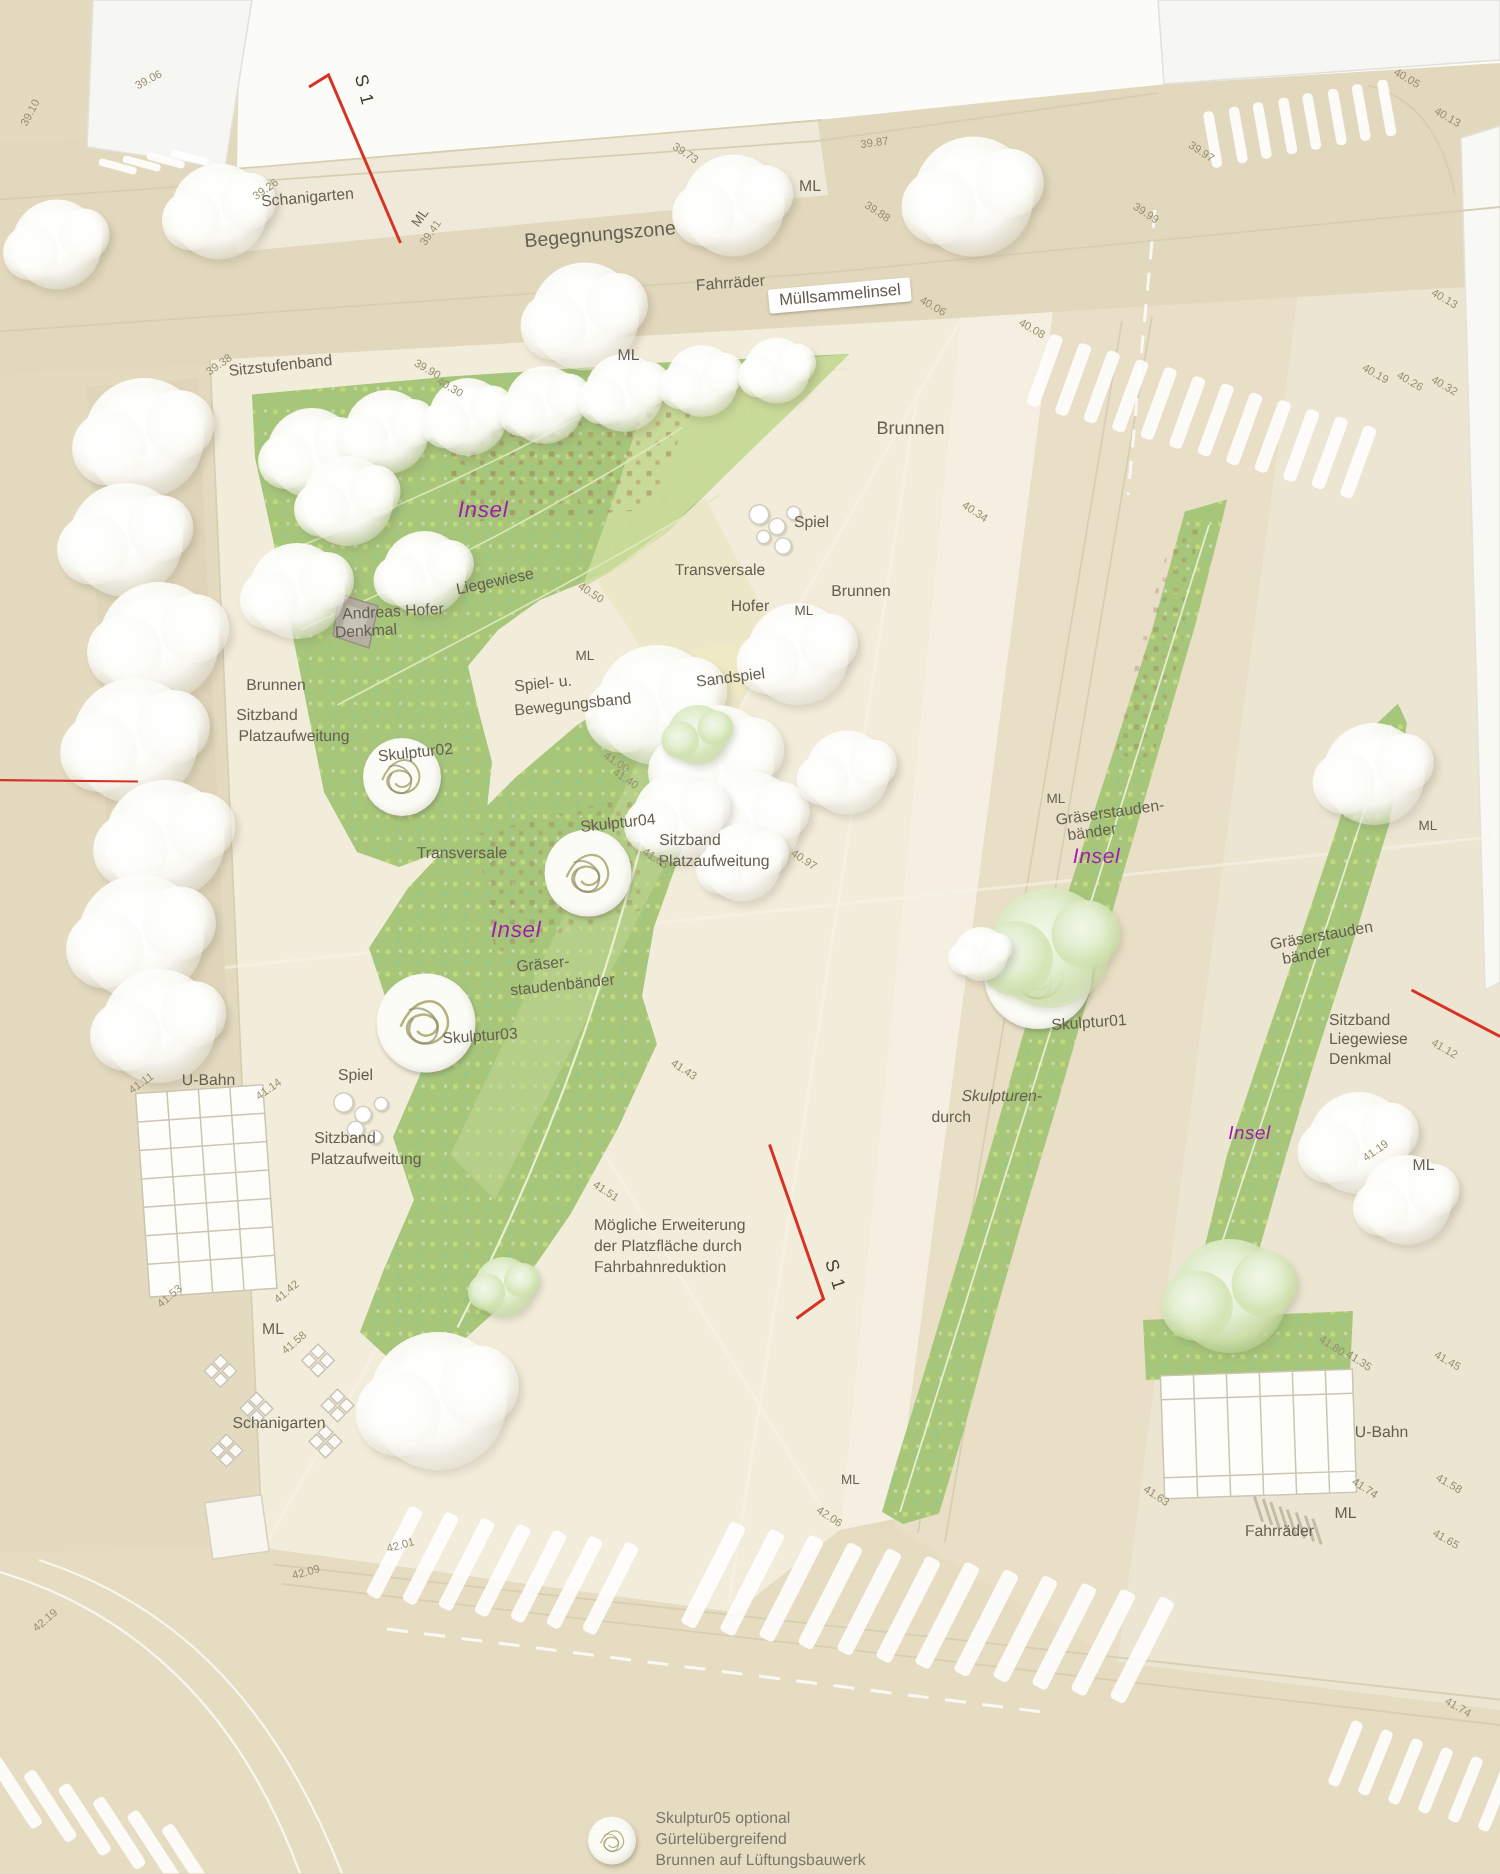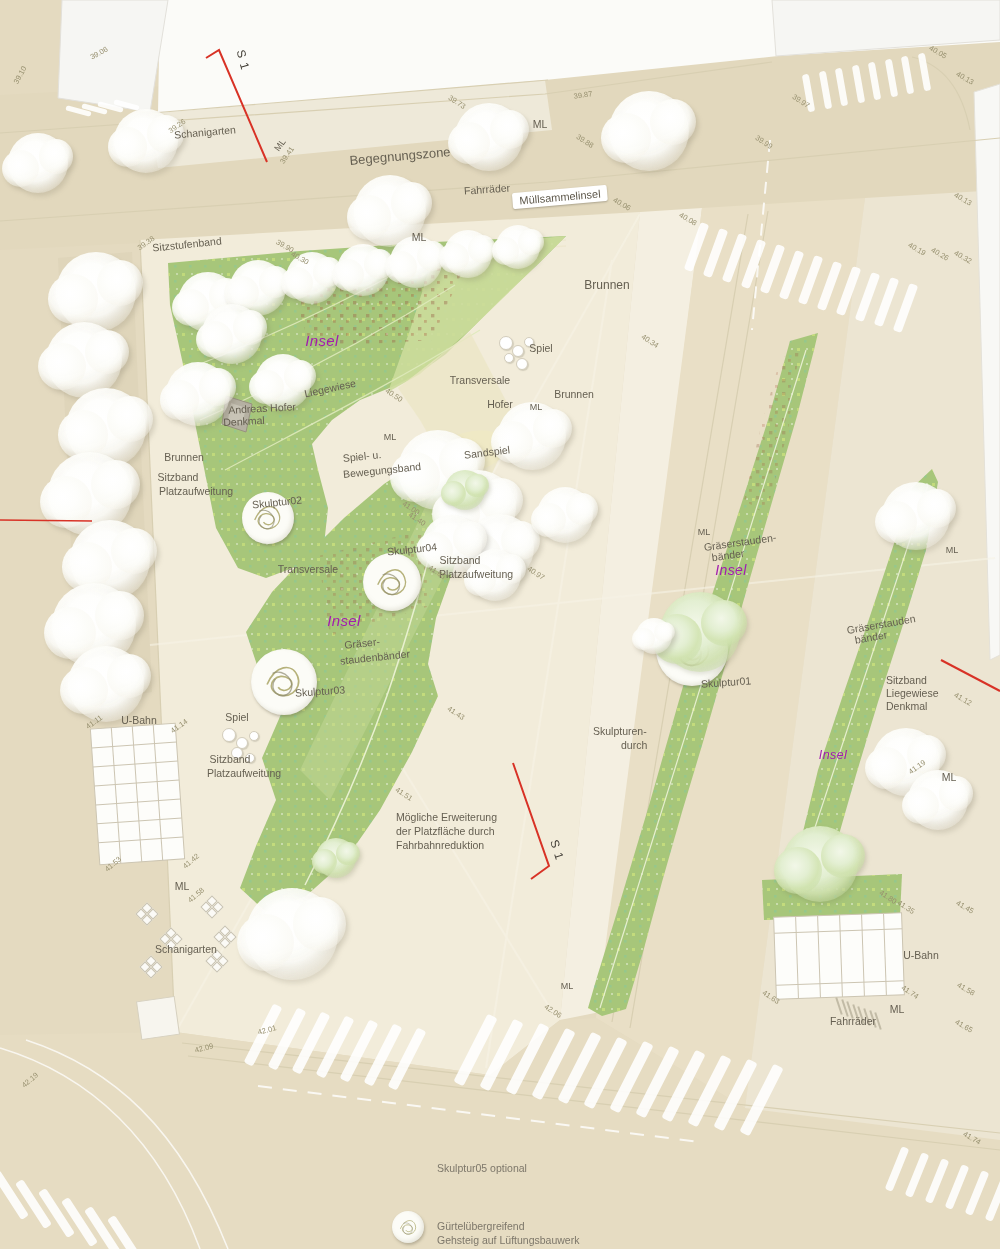--- a/index.html
+++ b/index.html
@@ -417,42 +417,42 @@
       <div class="lbl " style="left: 237px; top: 717px; transform: translate(-50%, -50%) rotate(0deg);">Spiel</div>
       <div class="lbl " style="left: 230px; top: 759px; transform: translate(-50%, -50%) rotate(0deg);">Sitzband</div>
       <div class="lbl " style="left: 244px; top: 773px; transform: translate(-50%, -50%) rotate(0deg);">Platzaufweitung</div>
       <div class="lbl " style="left: 396px; top: 817px; transform: translate(0px, -50%) rotate(0deg);">Mögliche Erweiterung</div>
       <div class="lbl " style="left: 396px; top: 831px; transform: translate(0px, -50%) rotate(0deg);">der Platzfläche durch</div>
       <div class="lbl " style="left: 396px; top: 845px; transform: translate(0px, -50%) rotate(0deg);">Fahrbahnreduktion</div>
       <div class="lbl s1" style="left: 557px; top: 850px; transform: translate(-50%, -50%) rotate(72deg);">S 1</div>
       <div class="lbl s1" style="left: 243px; top: 60px; transform: translate(-50%, -50%) rotate(75deg);">S 1</div>
       <div class="lbl " style="left: 182px; top: 886px; transform: translate(-50%, -50%) rotate(0deg);">ML</div>
       <div class="lbl " style="left: 186px; top: 949px; transform: translate(-50%, -50%) rotate(0deg);">Schanigarten</div>
-      <div class="lbl " style="left: 593px; top: 731px; transform: translate(0px, -50%) rotate(0deg);">Skulpturen-</div>
+      <div class="lbl " style="left: 641px; top: 731px; transform: translate(0px, -50%) rotate(0deg); font-style: italic;">Skulpturen-</div>
       <div class="lbl " style="left: 621px; top: 745px; transform: translate(0px, -50%) rotate(0deg);">durch</div>
       <div class="lbl small" style="left: 704px; top: 532px; transform: translate(-50%, -50%) rotate(0deg);">ML</div>
       <div class="lbl " style="left: 740px; top: 542px; transform: translate(-50%, -50%) rotate(-8deg);">Gräserstauden-</div>
       <div class="lbl " style="left: 728px; top: 555px; transform: translate(-50%, -50%) rotate(-8deg);">bänder</div>
       <div class="lbl big" style="left: 731px; top: 570px; font-size: 14px; transform: translate(-50%, -50%) rotate(0deg);">Insel</div>
       <div class="lbl " style="left: 726px; top: 682px; transform: translate(-50%, -50%) rotate(-4deg);">Skulptur01</div>
       <div class="lbl " style="left: 881px; top: 624px; transform: translate(-50%, -50%) rotate(-10deg);">Gräserstauden</div>
       <div class="lbl " style="left: 871px; top: 637px; transform: translate(-50%, -50%) rotate(-10deg);">bänder</div>
       <div class="lbl " style="left: 886px; top: 680px; transform: translate(0px, -50%) rotate(0deg);">Sitzband</div>
       <div class="lbl " style="left: 886px; top: 693px; transform: translate(0px, -50%) rotate(0deg);">Liegewiese</div>
       <div class="lbl " style="left: 886px; top: 706px; transform: translate(0px, -50%) rotate(0deg);">Denkmal</div>
       <div class="lbl big" style="left: 833px; top: 755px; font-size: 12.5px; transform: translate(-50%, -50%) rotate(0deg);">Insel</div>
       <div class="lbl " style="left: 949px; top: 777px; transform: translate(-50%, -50%) rotate(0deg);">ML</div>
       <div class="lbl small" style="left: 952px; top: 550px; transform: translate(-50%, -50%) rotate(0deg);">ML</div>
       <div class="lbl " style="left: 921px; top: 955px; transform: translate(-50%, -50%) rotate(0deg);">U-Bahn</div>
       <div class="lbl " style="left: 853px; top: 1021px; transform: translate(-50%, -50%) rotate(0deg);">Fahrräder</div>
       <div class="lbl " style="left: 897px; top: 1009px; transform: translate(-50%, -50%) rotate(0deg);">ML</div>
       <div class="lbl small" style="left: 567px; top: 986px; transform: translate(-50%, -50%) rotate(0deg);">ML</div>
-      <div class="lbl note" style="left: 437px; top: 1168px; transform: translate(0px, -50%) rotate(0deg);">Skulptur05 optional</div>
+      <div class="lbl note" style="left: 437px; top: 1212px; transform: translate(0px, -50%) rotate(0deg);">Skulptur05 optional</div>
       <div class="lbl note" style="left: 437px; top: 1226px; transform: translate(0px, -50%) rotate(0deg);">Gürtelübergreifend</div>
-      <div class="lbl note" style="left: 437px; top: 1240px; transform: translate(0px, -50%) rotate(0deg);">Gehsteig auf Lüftungsbauwerk</div>
+      <div class="lbl note" style="left: 437px; top: 1240px; transform: translate(0px, -50%) rotate(0deg);">Brunnen auf Lüftungsbauwerk</div>
       <div class="elev" style="left: 99px; top: 53px; transform: translate(-50%, -50%) rotate(-28deg);">39.06</div>
       <div class="elev" style="left: 20px; top: 75px; transform: translate(-50%, -50%) rotate(-62deg);">39.10</div>
       <div class="elev" style="left: 177px; top: 126px; transform: translate(-50%, -50%) rotate(-35deg);">39.26</div>
       <div class="elev" style="left: 287px; top: 155px; transform: translate(-50%, -50%) rotate(-55deg);">39.41</div>
       <div class="elev" style="left: 457px; top: 102px; transform: translate(-50%, -50%) rotate(33deg);">39.73</div>
       <div class="elev" style="left: 583px; top: 95px; transform: translate(-50%, -50%) rotate(-8deg);">39.87</div>
       <div class="elev" style="left: 585px; top: 141px; transform: translate(-50%, -50%) rotate(33deg);">39.88</div>
       <div class="elev" style="left: 801px; top: 101px; transform: translate(-50%, -50%) rotate(33deg);">39.97</div>
       <div class="elev" style="left: 764px; top: 142px; transform: translate(-50%, -50%) rotate(33deg);">39.99</div>
       <div class="elev" style="left: 938px; top: 52px; transform: translate(-50%, -50%) rotate(30deg);">40.05</div>

